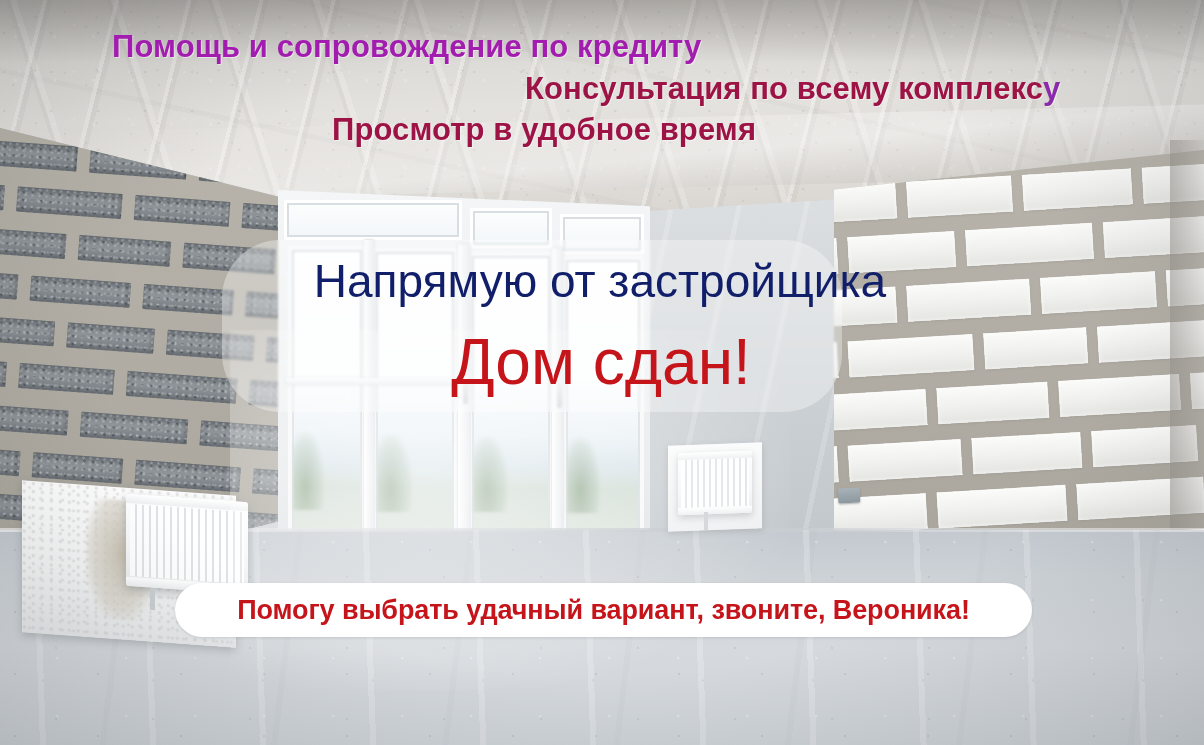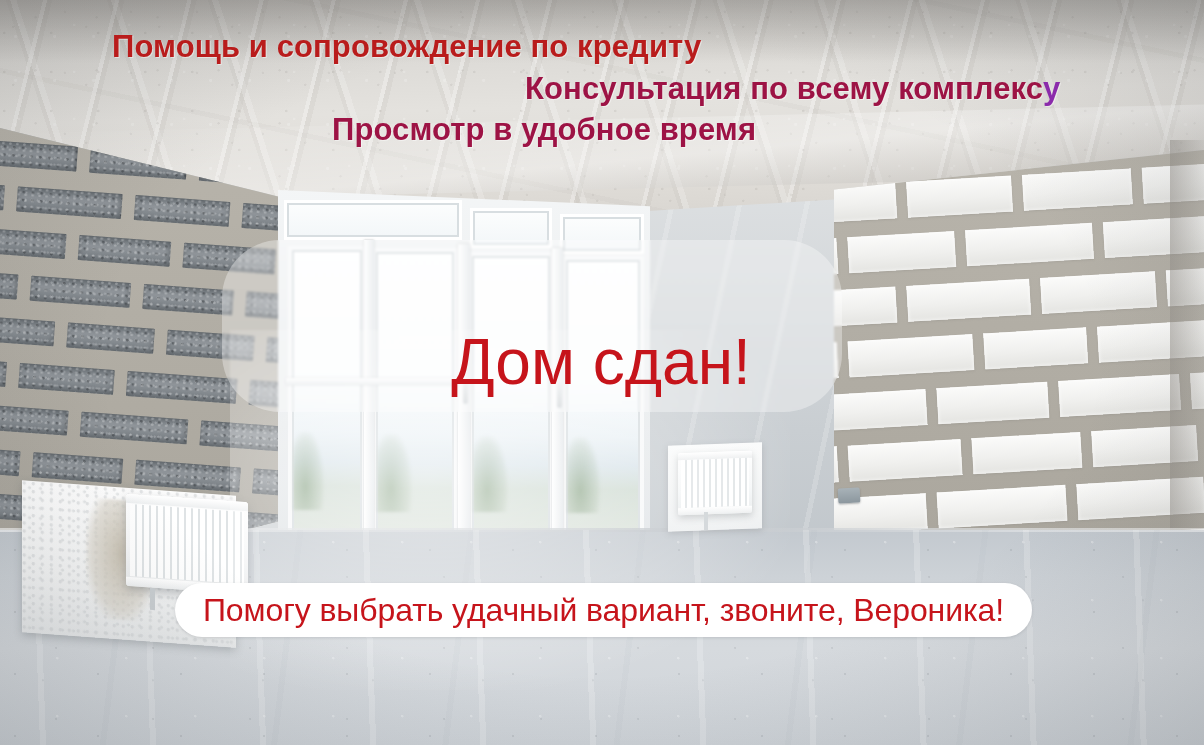--- a/index.html
+++ b/index.html
@@ -275,21 +275,21 @@
   .headline-2 span{position:relative;left:-1px;text-align:right;}
 
   
   .bottom-pill{
     position:absolute;left:175px;top:583px;width:857px;height:54px;
     background:#fff;border-radius:27px;
     display:flex;align-items:center;justify-content:center;
     box-shadow:0 1px 3px rgba(70,75,80,.16);
   }
   .bottom-pill-text{
-    font-size:32px;font-weight:400;white-space:nowrap;letter-spacing:-.1px;
+    font-size:27px;font-weight:700;white-space:nowrap;letter-spacing:-.1px;
   }
 
   
   .watermark{
     position:absolute;left:905px;top:630px;
     font-size:62px;font-weight:700;letter-spacing:1px;
     color:rgba(255,255,255,.58);
     text-shadow:0 1px 1px rgba(255,255,255,.25);
     user-select:none;
   }
@@ -497,33 +497,36 @@
     </div>
     <div class="rad-right-leg"></div>
 
     <div class="outlet"></div>
 
     <div class="sunglow"></div>
     <div class="vignette"></div>
   </div>
 
   <div class="ceil-lines">
-    <div class="ceil-line l1" style="color: #b91c1c;">
+    <div class="ceil-line l1" style="color: #a21caf;">
       <span>Помощь и сопровождение по кредиту</span>
     </div>
     <div class="ceil-line l3" style="color: rgb(157, 19, 69);">
       <span>Консультация по всему комплекс</span><span class="accent-u" style="color: rgb(139, 43, 171);">у</span>
     </div>
     <div class="ceil-line l2" style="color: rgb(157, 19, 69);">
       <span>Просмотр в удобное время</span>
     </div>
   </div>
 
   <div class="headline-panel" style="background: rgba(255, 255, 255, 0.34);"></div>
 
+  <div class="headline-1" style="color: rgb(17, 31, 107);">
+    <span>Напрямую от застройщика</span>
+  </div>
   <div class="headline-2" style="color: rgb(198, 20, 27);">
     <span>Дом сдан!</span>
   </div>
 
   <div class="bottom-pill" style="background: rgb(255, 255, 255);">
     <span class="bottom-pill-text" style="color: rgb(198, 20, 27);">Помогу выбрать удачный вариант, звоните, Вероника!</span>
   </div>
 
 
 </div>

